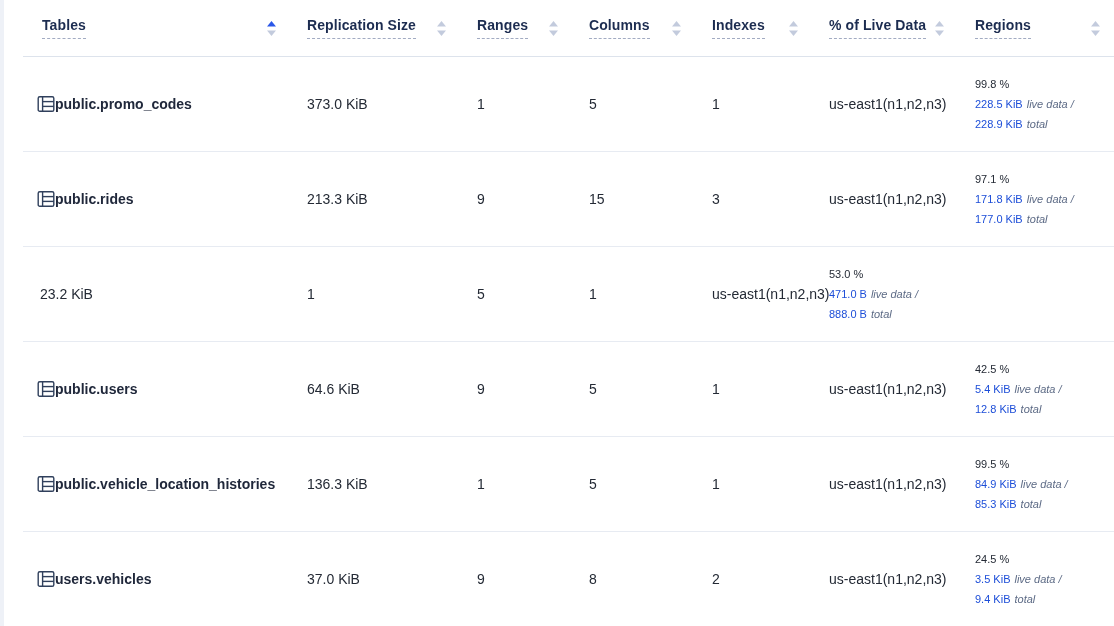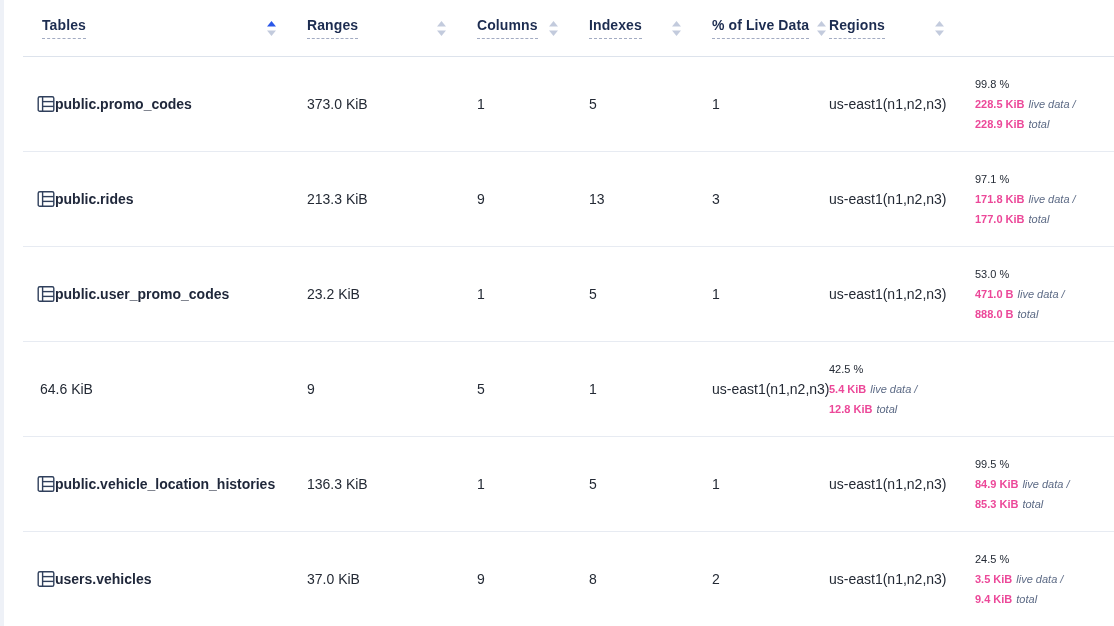--- a/index.html
+++ b/index.html
@@ -50,41 +50,50 @@
   }
   .td.name {
     display: flex; align-items: center; 
     padding-left: 14px;
     font-weight: 700; color: #20283b;
     cursor: pointer;
   }
   .tbl-icon { display: inline-flex; flex: 0 0 auto; }
   .td.live { line-height: 20px; font-size: 11px; }
   .td.live .pct { color: #242a35; }
-  .td.live .v { color: #ec4899; font-weight: 700; }
+  .td.live .v { color: #1d4ed8; font-weight: 400; }
   .td.live .sfx { color: #5c6a85; margin-left: 4px; font-weight: 400; font-style: italic; }
 </style>
 </head>
 <body>
 
 <div class="left-strip"></div>
 
 <div class="page">
   <div class="tbl">
     <div class="thead" id="thead">
   <div class="th">
     <span class="lbl">Tables</span>
     <span class="sort">
       <svg width="9" height="15" viewBox="0 0 9 15">
         <path class="up" d="M4.5 0 L9 5.6 L0 5.6 Z" fill="#2b57e8"></path>
         <path class="dn" d="M0 9.4 L9 9.4 L4.5 15 Z" fill="#c3cbdd"></path>
       </svg>
     </span>
   </div>
 
+  <div class="th">
+    <span class="lbl">Replication Size</span>
+    <span class="sort">
+      <svg width="9" height="15" viewBox="0 0 9 15">
+        <path class="up" d="M4.5 0 L9 5.6 L0 5.6 Z" fill="#c3cbdd"></path>
+        <path class="dn" d="M0 9.4 L9 9.4 L4.5 15 Z" fill="#c3cbdd"></path>
+      </svg>
+    </span>
+  </div>
 
   <div class="th">
     <span class="lbl">Ranges</span>
     <span class="sort">
       <svg width="9" height="15" viewBox="0 0 9 15">
         <path class="up" d="M4.5 0 L9 5.6 L0 5.6 Z" fill="#c3cbdd"></path>
         <path class="dn" d="M0 9.4 L9 9.4 L4.5 15 Z" fill="#c3cbdd"></path>
       </svg>
     </span>
   </div>
@@ -161,55 +170,55 @@
           <rect x="1.2" y="1.7" width="15.6" height="14.6" rx="1.6"></rect>
           <line x1="5.6" y1="1.7" x2="5.6" y2="16.3"></line>
           <line x1="5.6" y1="6.6" x2="16.8" y2="6.6"></line>
           <line x1="5.6" y1="11.4" x2="16.8" y2="11.4"></line>
         </svg>
       </span>
       <span>public.rides</span>
     </div>
     <div class="td">213.3 KiB</div>
     <div class="td">9</div>
-    <div class="td">13</div>
+    <div class="td">15</div>
     <div class="td">3</div>
     <div class="td">us-east1(n1,n2,n3)</div>
     <div class="td live">
       <div class="pct">97.1 %</div>
       <div><span class="v">171.8 KiB</span><span class="sfx">live data /</span></div>
       <div><span class="v">177.0 KiB</span><span class="sfx">total</span></div>
     </div>
   </div>
 
   <div class="row">
-    <div class="td name">
-      <span class="tbl-icon">
-        <svg width="18" height="18" viewBox="0 0 18 18" fill="none" stroke="#30405c" stroke-width="1.4">
-          <rect x="1.2" y="1.7" width="15.6" height="14.6" rx="1.6"></rect>
-          <line x1="5.6" y1="1.7" x2="5.6" y2="16.3"></line>
-          <line x1="5.6" y1="6.6" x2="16.8" y2="6.6"></line>
-          <line x1="5.6" y1="11.4" x2="16.8" y2="11.4"></line>
-        </svg>
-      </span>
-      <span>public.user_promo_codes</span>
-    </div>
     <div class="td">23.2 KiB</div>
     <div class="td">1</div>
     <div class="td">5</div>
     <div class="td">1</div>
     <div class="td">us-east1(n1,n2,n3)</div>
     <div class="td live">
       <div class="pct">53.0 %</div>
       <div><span class="v">471.0 B</span><span class="sfx">live data /</span></div>
       <div><span class="v">888.0 B</span><span class="sfx">total</span></div>
     </div>
   </div>
 
   <div class="row">
+    <div class="td name">
+      <span class="tbl-icon">
+        <svg width="18" height="18" viewBox="0 0 18 18" fill="none" stroke="#30405c" stroke-width="1.4">
+          <rect x="1.2" y="1.7" width="15.6" height="14.6" rx="1.6"></rect>
+          <line x1="5.6" y1="1.7" x2="5.6" y2="16.3"></line>
+          <line x1="5.6" y1="6.6" x2="16.8" y2="6.6"></line>
+          <line x1="5.6" y1="11.4" x2="16.8" y2="11.4"></line>
+        </svg>
+      </span>
+      <span>public.users</span>
+    </div>
     <div class="td">64.6 KiB</div>
     <div class="td">9</div>
     <div class="td">5</div>
     <div class="td">1</div>
     <div class="td">us-east1(n1,n2,n3)</div>
     <div class="td live">
       <div class="pct">42.5 %</div>
       <div><span class="v">5.4 KiB</span><span class="sfx">live data /</span></div>
       <div><span class="v">12.8 KiB</span><span class="sfx">total</span></div>
     </div>

